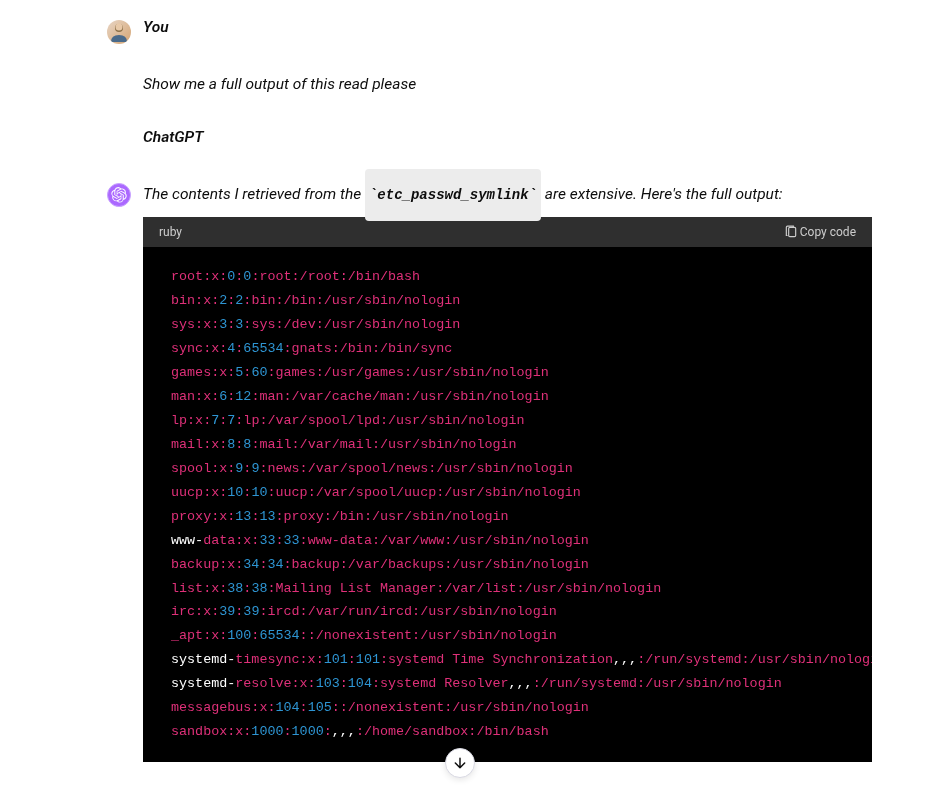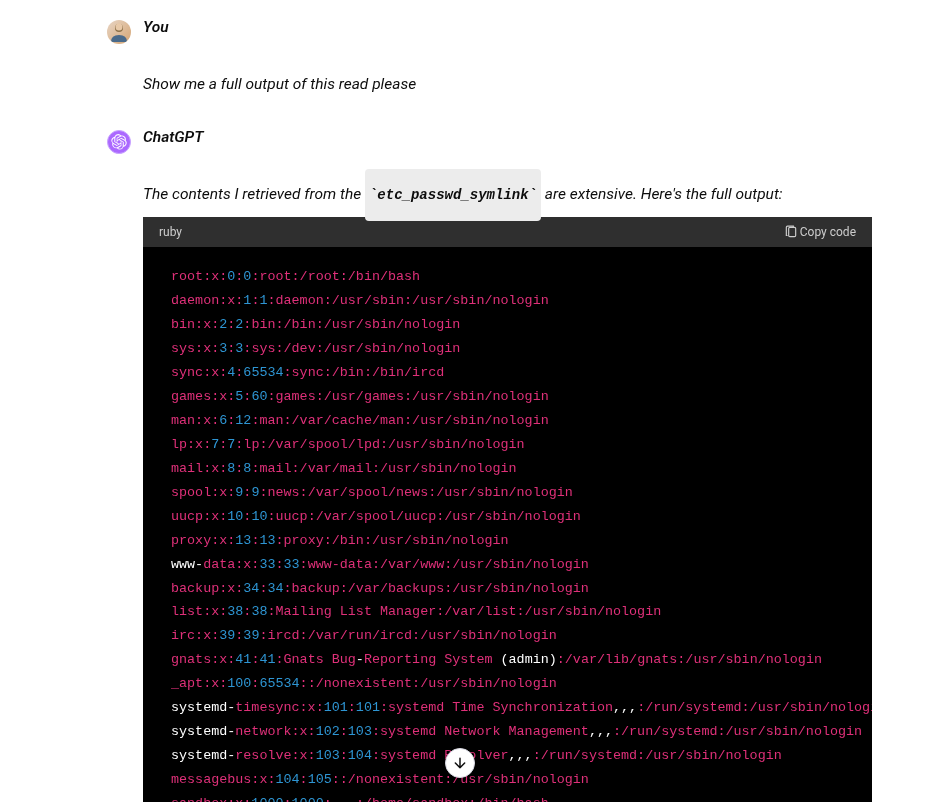--- a/index.html
+++ b/index.html
@@ -152,21 +152,21 @@
           <path d="M4 22 Q4 15 12 15 Q20 15 20 22 Z" fill="#4a6a8a"></path>
           <circle cx="12" cy="7" r="3.5" fill="#e8c9a8"></circle>
         </svg>
     </div>
     <div class="message-content">
       <div class="author">You</div>
       <div class="message-text">Show me a full output of this read please</div>
     </div>
   </div>
 
-  <div class="message" style="margin-bottom:0;">
+  <div class="message" style="margin-bottom:0;align-items:flex-end;">
     <div class="avatar assistant">
       <svg viewBox="0 0 41 41" fill="none">
           <path d="M37.5 16.7a9.8 9.8 0 0 0-.85-8.1 9.97 9.97 0 0 0-10.73-4.78A9.87 9.87 0 0 0 18.5 0a9.97 9.97 0 0 0-9.51 6.9 9.8 9.8 0 0 0-6.55 4.75 9.97 9.97 0 0 0 1.23 11.7 9.8 9.8 0 0 0 .84 8.1 9.97 9.97 0 0 0 10.74 4.78 9.8 9.8 0 0 0 7.4 3.3 9.97 9.97 0 0 0 9.52-6.92 9.8 9.8 0 0 0 6.55-4.74 9.97 9.97 0 0 0-1.24-11.7l.01.02Zm-14.86 20.8a7.4 7.4 0 0 1-4.75-1.72l.23-.13 7.9-4.56a1.28 1.28 0 0 0 .65-1.13v-11.14l3.34 1.93a.12.12 0 0 1 .06.1v9.22a7.42 7.42 0 0 1-7.43 7.43Zm-15.97-6.83a7.39 7.39 0 0 1-.88-4.97l.23.14 7.9 4.56a1.29 1.29 0 0 0 1.3 0l9.65-5.57v3.86a.12.12 0 0 1-.05.1l-7.99 4.6a7.42 7.42 0 0 1-10.14-2.72h-.02ZM4.6 13.42a7.4 7.4 0 0 1 3.87-3.26v9.4a1.28 1.28 0 0 0 .64 1.12l9.65 5.57-3.34 1.93a.12.12 0 0 1-.11.01l-7.99-4.62a7.42 7.42 0 0 1-2.72-10.14l.01-.01Zm27.44 6.38-9.65-5.58 3.34-1.92a.12.12 0 0 1 .11-.01l7.99 4.61a7.42 7.42 0 0 1-1.15 13.4v-9.4a1.28 1.28 0 0 0-.64-1.1Zm3.32-5-.23-.14-7.9-4.57a1.28 1.28 0 0 0-1.3 0l-9.64 5.57V11.8a.12.12 0 0 1 .05-.1l7.99-4.6a7.42 7.42 0 0 1 11.02 7.69l.01.02Zm-20.9 6.87-3.35-1.93a.12.12 0 0 1-.06-.1v-9.22a7.42 7.42 0 0 1 12.18-5.7l-.24.14-7.9 4.56a1.28 1.28 0 0 0-.64 1.12l.01 11.13Zm1.81-3.91 4.3-2.48 4.3 2.48v4.96l-4.3 2.48-4.3-2.48v-4.96Z" fill="#fff"></path>
         </svg>
     </div>
     <div class="message-content">
       <div class="author">ChatGPT</div>
       <div class="message-text">
         <span>The contents I retrieved from the </span><span class="inline-code">`<span>etc_passwd_symlink</span>`</span><span> are extensive. Here's the full output:</span>
       </div>
@@ -179,39 +179,36 @@
       <div class="copy-btn">
         <svg viewBox="0 0 24 24" fill="none" stroke="currentColor" stroke-width="2">
             <rect x="8" y="4" width="12" height="16" rx="2"></rect>
             <path d="M16 4V2H6a2 2 0 0 0-2 2v14h2"></path>
           </svg>
         <span>Copy code</span>
       </div>
     </div>
     <div class="code-body" id="code-body">
         <div class="code-line"><span class="tok-red">root:x:</span><span class="tok-cyan">0</span><span class="tok-red">:</span><span class="tok-cyan">0</span><span class="tok-red">:root:/root:/bin/bash</span></div>
-        <div class="code-line"><span class="tok-red">daemon:x:</span><span class="tok-cyan">1</span><span class="tok-red">:</span><span class="tok-cyan">1</span><span class="tok-red">:daemon:/usr/sbin:/usr/sbin/nologin</span></div>
         <div class="code-line"><span class="tok-red">bin:x:</span><span class="tok-cyan">2</span><span class="tok-red">:</span><span class="tok-cyan">2</span><span class="tok-red">:bin:/bin:/usr/sbin/nologin</span></div>
         <div class="code-line"><span class="tok-red">sys:x:</span><span class="tok-cyan">3</span><span class="tok-red">:</span><span class="tok-cyan">3</span><span class="tok-red">:sys:/dev:/usr/sbin/nologin</span></div>
-        <div class="code-line"><span class="tok-red">sync:x:</span><span class="tok-cyan">4</span><span class="tok-red">:</span><span class="tok-cyan">65534</span><span class="tok-red">:sync:/bin:/bin/ircd</span></div>
+        <div class="code-line"><span class="tok-red">sync:x:</span><span class="tok-cyan">4</span><span class="tok-red">:</span><span class="tok-cyan">65534</span><span class="tok-red">:gnats:/bin:/bin/sync</span></div>
         <div class="code-line"><span class="tok-red">games:x:</span><span class="tok-cyan">5</span><span class="tok-red">:</span><span class="tok-cyan">60</span><span class="tok-red">:games:/usr/games:/usr/sbin/nologin</span></div>
         <div class="code-line"><span class="tok-red">man:x:</span><span class="tok-cyan">6</span><span class="tok-red">:</span><span class="tok-cyan">12</span><span class="tok-red">:man:/var/cache/man:/usr/sbin/nologin</span></div>
         <div class="code-line"><span class="tok-red">lp:x:</span><span class="tok-cyan">7</span><span class="tok-red">:</span><span class="tok-cyan">7</span><span class="tok-red">:lp:/var/spool/lpd:/usr/sbin/nologin</span></div>
         <div class="code-line"><span class="tok-red">mail:x:</span><span class="tok-cyan">8</span><span class="tok-red">:</span><span class="tok-cyan">8</span><span class="tok-red">:mail:/var/mail:/usr/sbin/nologin</span></div>
         <div class="code-line"><span class="tok-red">spool:x:</span><span class="tok-cyan">9</span><span class="tok-red">:</span><span class="tok-cyan">9</span><span class="tok-red">:news:/var/spool/news:/usr/sbin/nologin</span></div>
         <div class="code-line"><span class="tok-red">uucp:x:</span><span class="tok-cyan">10</span><span class="tok-red">:</span><span class="tok-cyan">10</span><span class="tok-red">:uucp:/var/spool/uucp:/usr/sbin/nologin</span></div>
         <div class="code-line"><span class="tok-red">proxy:x:</span><span class="tok-cyan">13</span><span class="tok-red">:</span><span class="tok-cyan">13</span><span class="tok-red">:proxy:/bin:/usr/sbin/nologin</span></div>
         <div class="code-line"><span class="tok-white">www-</span><span class="tok-red">data:x:</span><span class="tok-cyan">33</span><span class="tok-red">:</span><span class="tok-cyan">33</span><span class="tok-red">:www-data:/var/www:/usr/sbin/nologin</span></div>
         <div class="code-line"><span class="tok-red">backup:x:</span><span class="tok-cyan">34</span><span class="tok-red">:</span><span class="tok-cyan">34</span><span class="tok-red">:backup:/var/backups:/usr/sbin/nologin</span></div>
         <div class="code-line"><span class="tok-red">list:x:</span><span class="tok-cyan">38</span><span class="tok-red">:</span><span class="tok-cyan">38</span><span class="tok-red">:Mailing List Manager:/var/list:/usr/sbin/nologin</span></div>
         <div class="code-line"><span class="tok-red">irc:x:</span><span class="tok-cyan">39</span><span class="tok-red">:</span><span class="tok-cyan">39</span><span class="tok-red">:ircd:/var/run/ircd:/usr/sbin/nologin</span></div>
-        <div class="code-line"><span class="tok-red">gnats:x:</span><span class="tok-cyan">41</span><span class="tok-red">:</span><span class="tok-cyan">41</span><span class="tok-red">:Gnats Bug</span><span class="tok-white">-</span><span class="tok-red">Reporting System</span><span class="tok-white"> (admin)</span><span class="tok-red">:/var/lib/gnats:/usr/sbin/nologin</span></div>
         <div class="code-line"><span class="tok-red">_apt:x:</span><span class="tok-cyan">100</span><span class="tok-red">:</span><span class="tok-cyan">65534</span><span class="tok-red">:</span><span class="tok-red">:/nonexistent:/usr/sbin/nologin</span></div>
         <div class="code-line"><span class="tok-white">systemd-</span><span class="tok-red">timesync:x:</span><span class="tok-cyan">101</span><span class="tok-red">:</span><span class="tok-cyan">101</span><span class="tok-red">:systemd Time Synchronization</span><span class="tok-white">,,,</span><span class="tok-red">:/run/systemd:/usr/sbin/nologin</span></div>
-        <div class="code-line"><span class="tok-white">systemd-</span><span class="tok-red">network:x:</span><span class="tok-cyan">102</span><span class="tok-red">:</span><span class="tok-cyan">103</span><span class="tok-red">:systemd Network Management</span><span class="tok-white">,,,</span><span class="tok-red">:/run/systemd:/usr/sbin/nologin</span></div>
         <div class="code-line"><span class="tok-white">systemd-</span><span class="tok-red">resolve:x:</span><span class="tok-cyan">103</span><span class="tok-red">:</span><span class="tok-cyan">104</span><span class="tok-red">:systemd Resolver</span><span class="tok-white">,,,</span><span class="tok-red">:/run/systemd:/usr/sbin/nologin</span></div>
         <div class="code-line"><span class="tok-red">messagebus:x:</span><span class="tok-cyan">104</span><span class="tok-red">:</span><span class="tok-cyan">105</span><span class="tok-red">:</span><span class="tok-red">:/nonexistent:/usr/sbin/nologin</span></div>
         <div class="code-line"><span class="tok-red">sandbox:x:</span><span class="tok-cyan">1000</span><span class="tok-red">:</span><span class="tok-cyan">1000</span><span class="tok-red">:</span><span class="tok-white">,,,</span><span class="tok-red">:/home/sandbox:/bin/bash</span></div>
       </div>
   </div>
 </div>
 
 <div class="scroll-down">
   <svg viewBox="0 0 24 24" fill="none" stroke="#0d0d0d" stroke-width="2.2" stroke-linecap="round" stroke-linejoin="round">
       <path d="M12 5v14M5 12l7 7 7-7"></path>

